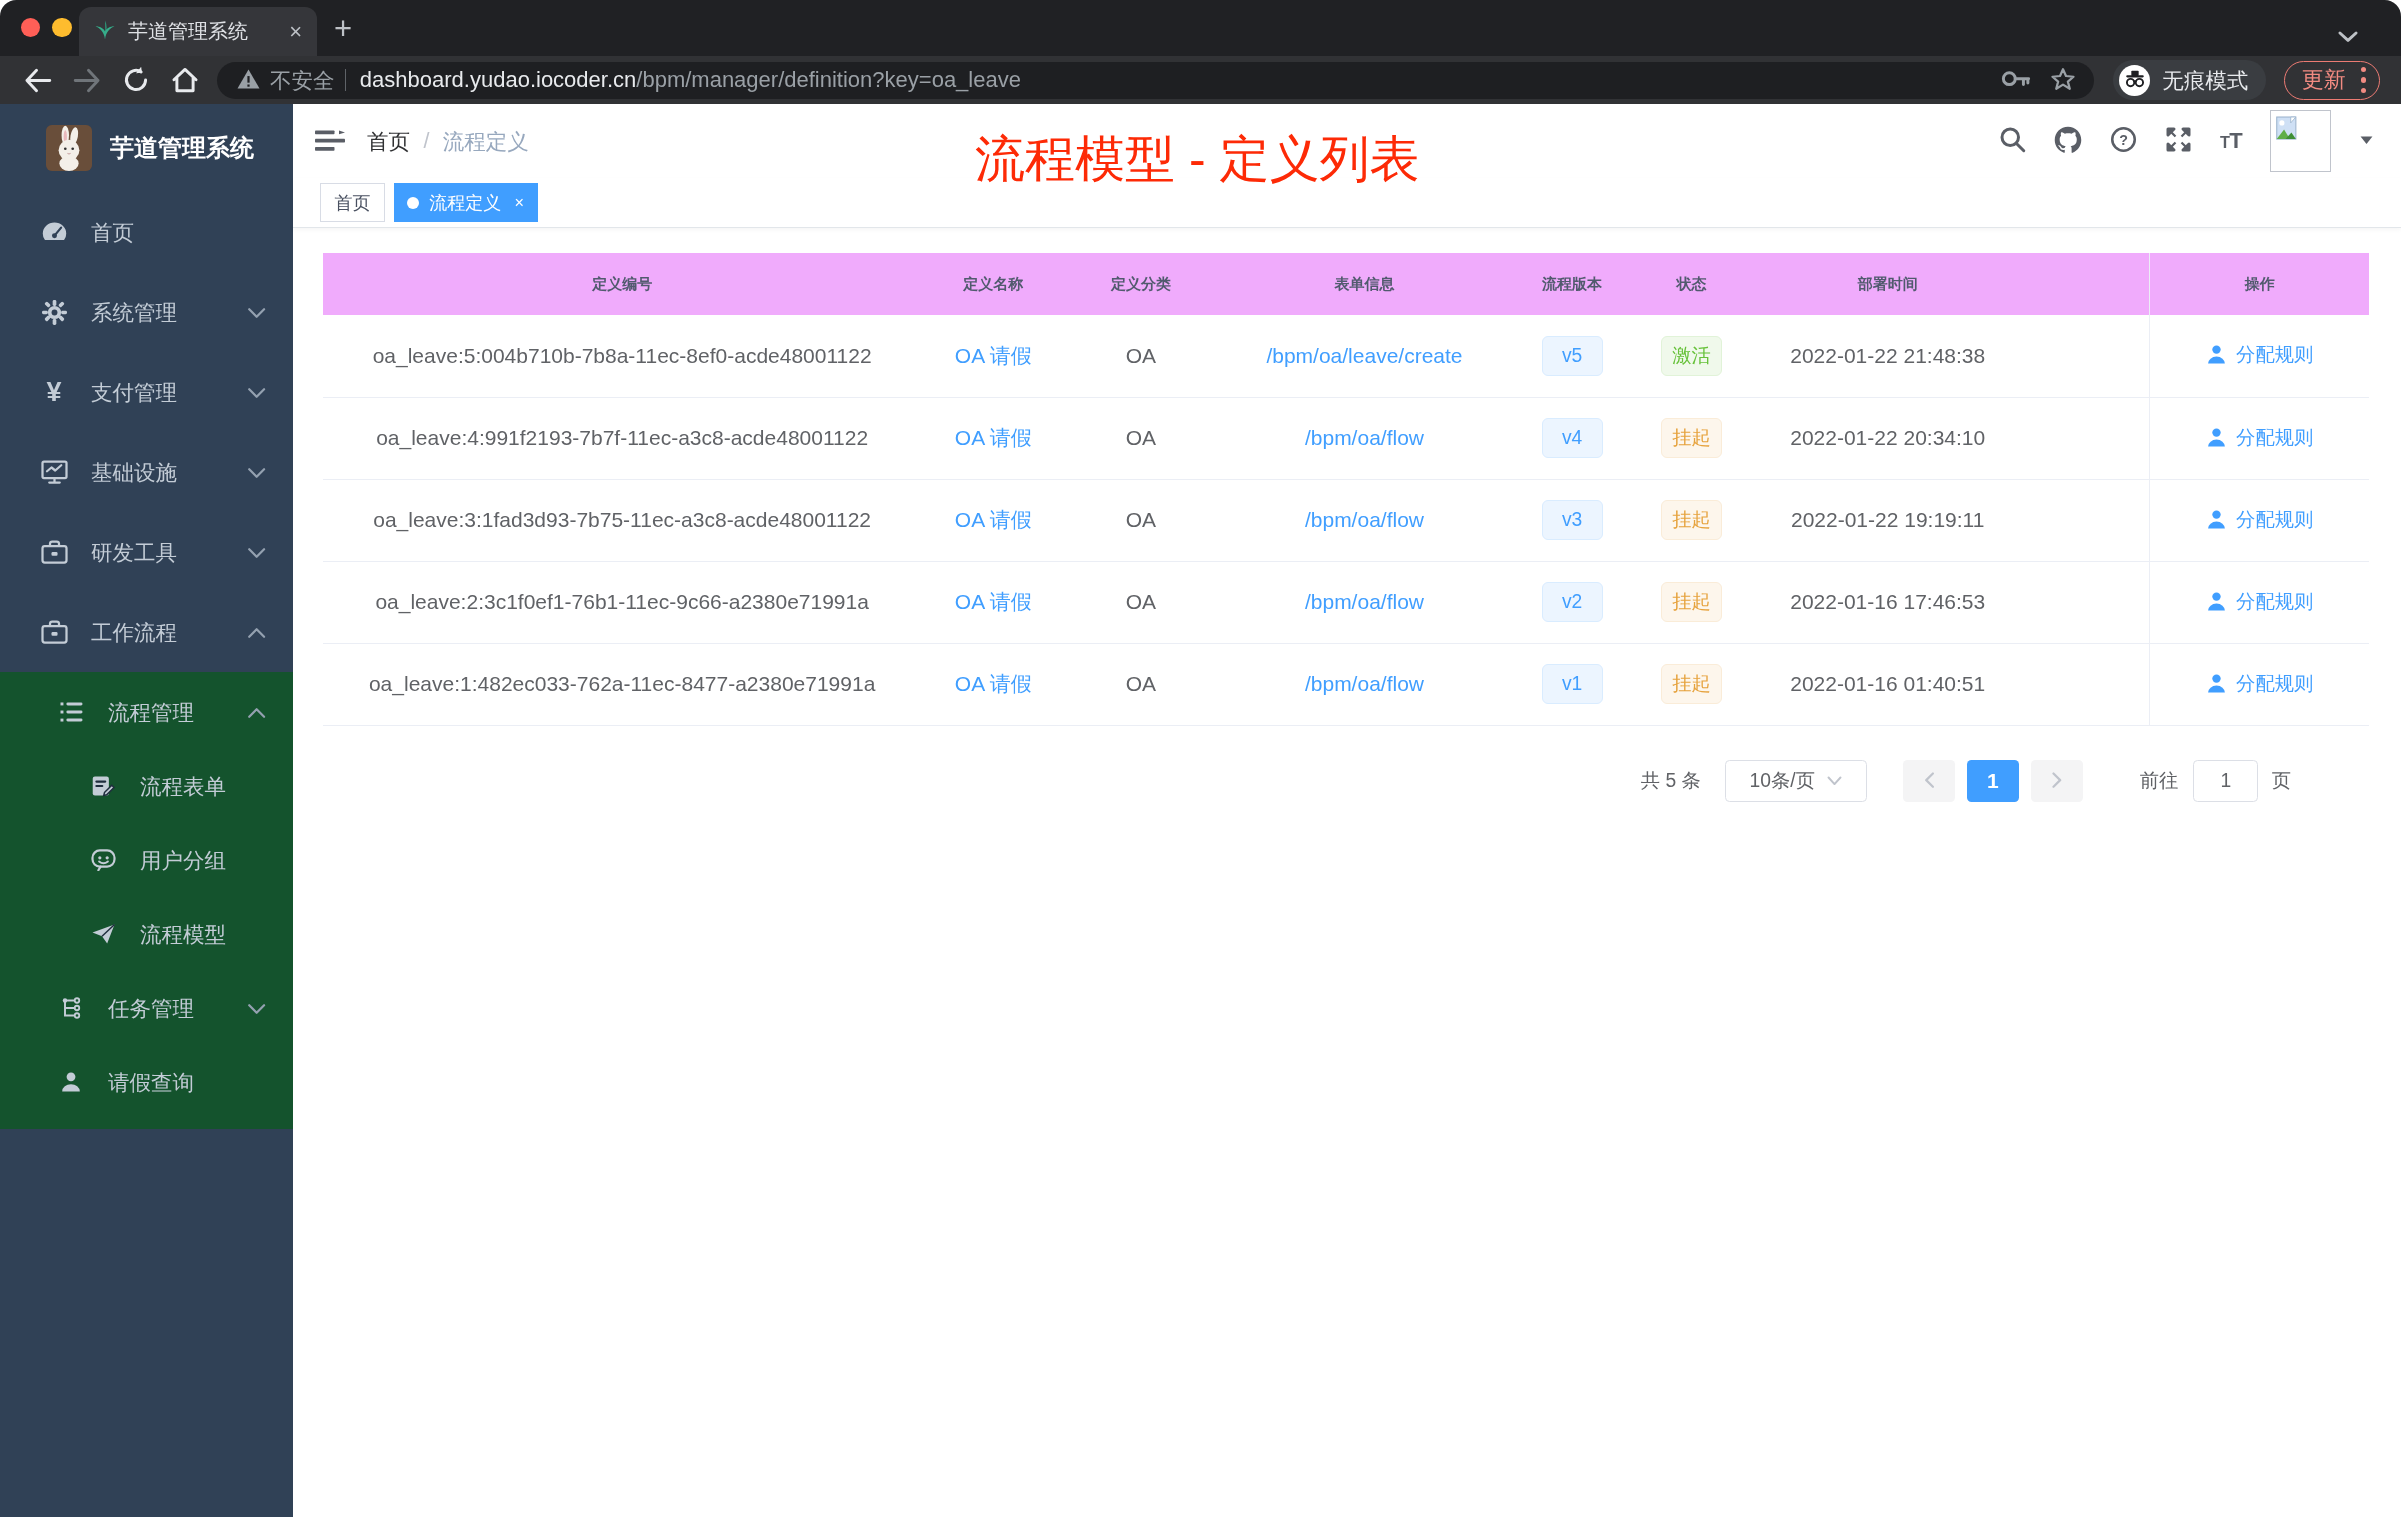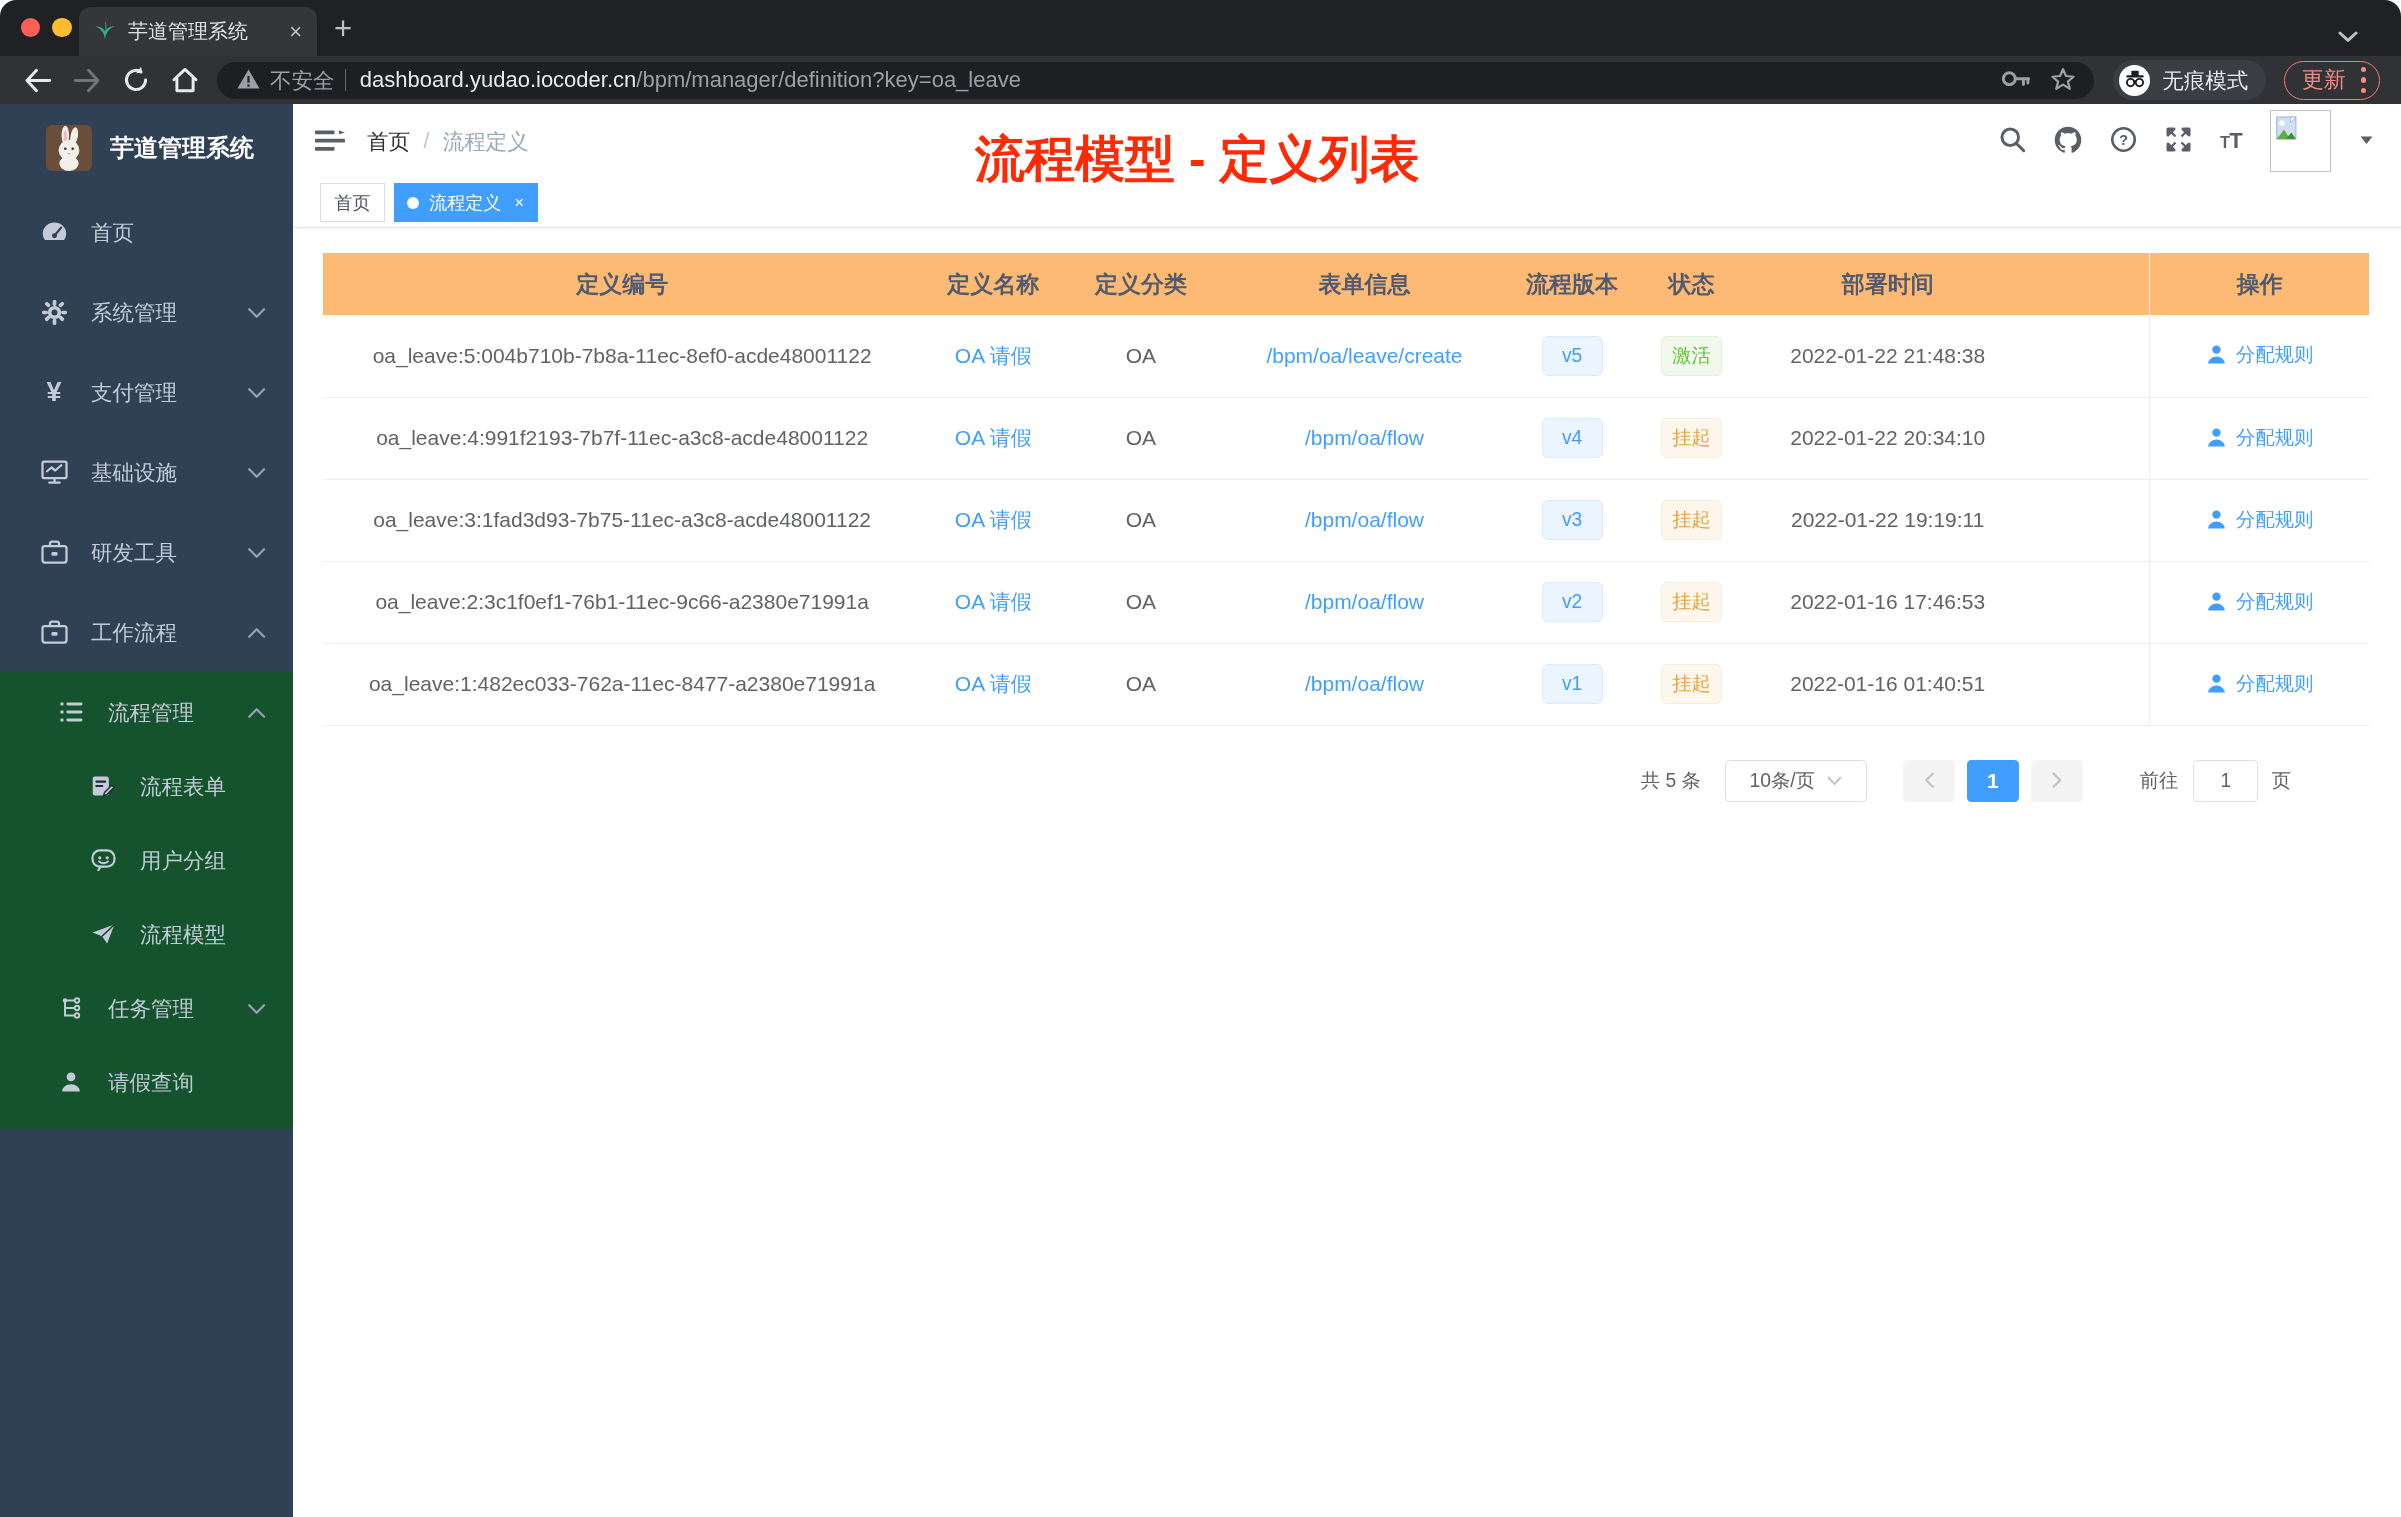--- a/index.html
+++ b/index.html
@@ -55,36 +55,36 @@
   .navbar { height:74px; display:flex; align-items:center; padding:0 27px 0 22px; background:#fff; }
   .hamburger { margin-right:22px; display:flex; }
   .crumb { display:flex; align-items:center; font-size:21.5px; }
   .crumb .home { color:#303133; }
   .crumb .sep { color:#c0c4cc; margin:0 13.4px; }
   .crumb .cur { color:#97a8be; }
   .nav-right { margin-left:auto; display:flex; align-items:center; gap:28px; }
   .tT { font-size:22px; font-weight:700; color:#5a5e66; letter-spacing:-0.7px; }
   .tT .sm { font-size:16.3px; }
   .avatar-box { width:61px; height:62px; background:#fff; border:1.5px solid #c0c4cc; display:flex; padding:4.5px; }
-  .annotation { position:absolute; left:682px; top:22px; font-size:50px; font-weight:700;
+  .annotation { position:absolute; left:682px; top:22px; font-size:50px; font-weight:400;
                 color:#fd2a06; white-space:nowrap; z-index:5; }
 
   .tagsbar { height:50px; border-bottom:0.7px solid #e2e6ea; box-shadow:0 1.5px 4.5px rgba(0,0,0,.04);
              display:flex; align-items:center; padding:0 27px; gap:9px; }
   .tag { height:39px; border:0.7px solid #d8dce5; background:#fff; color:#495060; font-size:18px;
          display:flex; align-items:center; padding:0 13.4px; }
   .tag.active { background:#409eff; border-color:#409eff; color:#fff; gap:10.4px; padding:0 13.4px 0 12px; }
   .tag .dot { width:12px; height:12px; border-radius:50%; background:#fff; }
   .tag .x { font-size:16.3px; margin-left:3px; }
 
   .app-main { flex:1; padding:25px 33px 0 30px; position:relative; }
 
   
   table.def { width:2046px; border-collapse:collapse; table-layout:fixed; }
-  table.def th { background:#fdba74; height:62px; font-size:23px; font-weight:700; color:#515a6e; }
+  table.def th { background:#f0abfc; height:62px; font-size:15px; font-weight:700; color:#515a6e; }
   table.def td { height:82px; border-bottom:0.7px solid #ebeef5; font-size:21px; color:#606266; text-align:center; }
   table.def .fixcol { border-left:0.7px solid #ebeef5; }
   .link { color:#409eff; }
   .badge { display:inline-block; min-width:61px; padding:7.4px 10.4px; border-radius:6px; font-size:19.3px; line-height:1.2; }
   .b-ver { background:#ecf5ff; border:0.7px solid #d9ecff; color:#409eff; }
   .b-act { background:#f0f9eb; border:0.7px solid #e1f3d8; color:#67c23a; }
   .b-sus { background:#fdf6ec; border:0.7px solid #faecd8; color:#e6a23c; }
   .op { color:#409eff; font-size:19.3px; display:inline-flex; align-items:center; gap:9px; }
 
   

